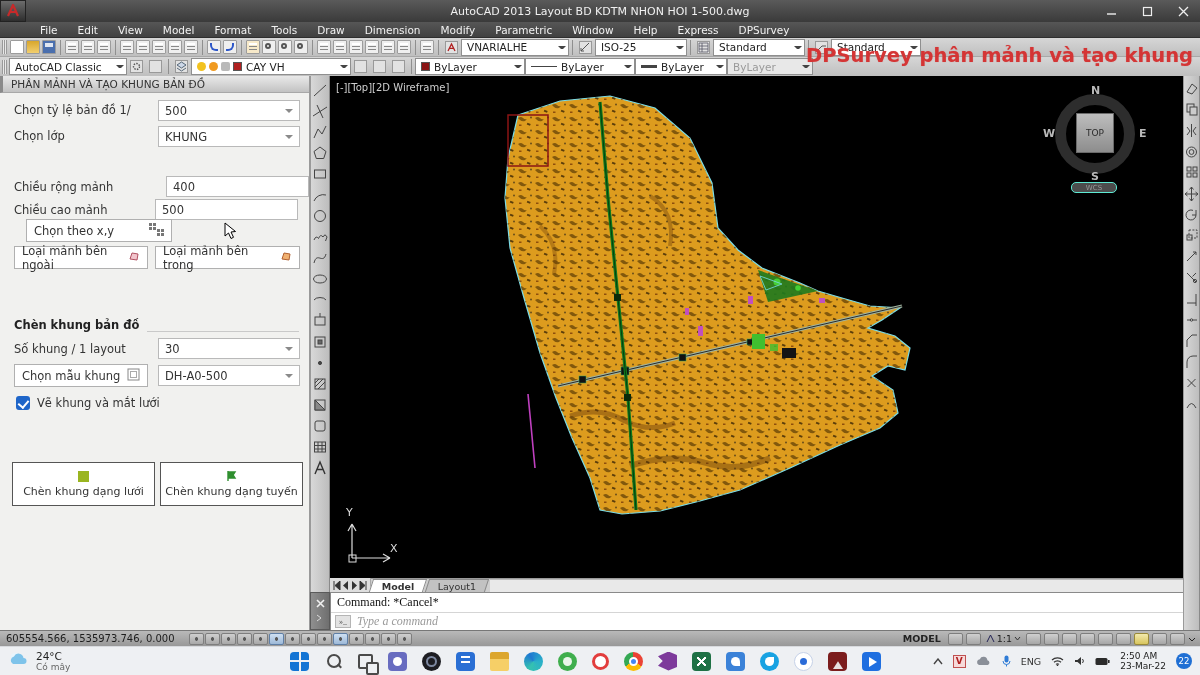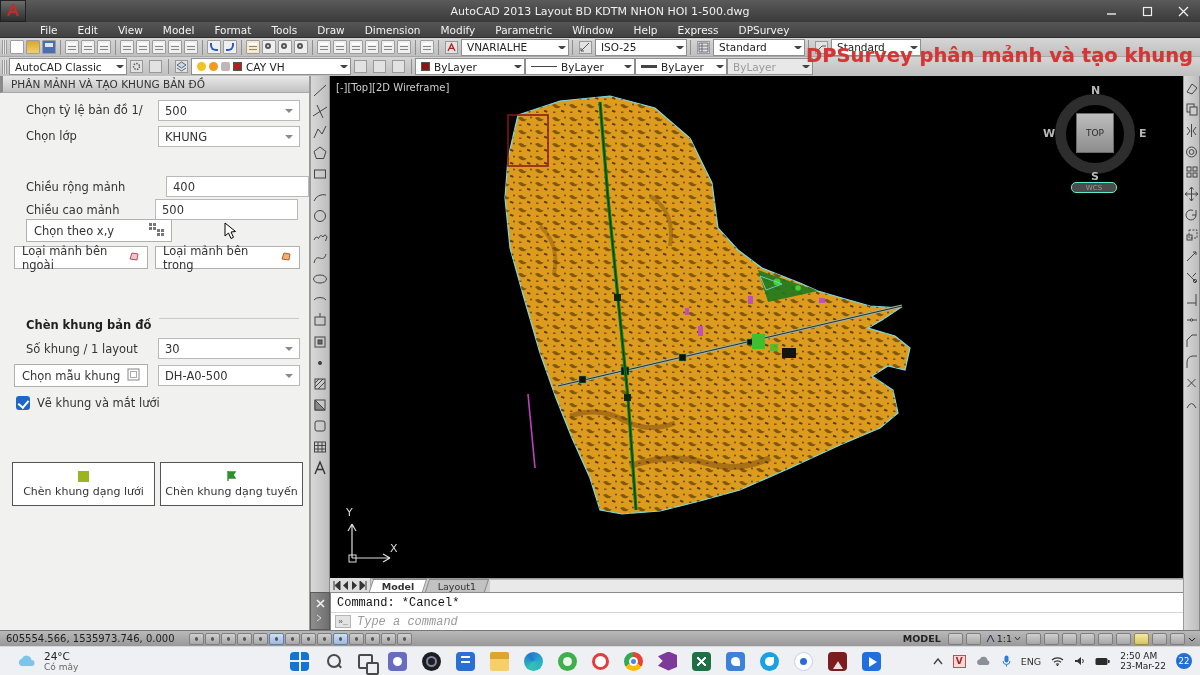--- a/index.html
+++ b/index.html
@@ -35,21 +35,21 @@
 .combo .carr{margin-left:auto;width:0;height:0;border:3.5px solid transparent;border-top-color:#444;margin-top:3px;padding-left:2px}
 .combo.grayed{color:#9a9a9a;background:#e8e8e8}
 .mini-glyph{width:13px;height:13px;margin:0 3px;flex:none;border:1px solid #999;background:#e2e2e2;position:relative}
 .chip{width:9px;height:9px;flex:none;margin-right:4px;border:1px solid #555}
 .lay-ico{width:9px;height:9px;border-radius:50%;flex:none;margin-right:3px}
 .watermark{position:absolute;left:806px;top:44px;width:392px;height:32px;color:#d43535;font-size:19.5px;font-weight:600;white-space:nowrap;text-shadow:0 0 1px rgba(212,53,53,.4);z-index:60}
 
 
 .left-panel{position:absolute;left:0;top:76px;width:310px;height:554px;background:#f1f1ef;border-right:1px solid #9a9a9a}
 .panel-header{height:17px;background:linear-gradient(#e9e9e9,#c2c2c2);border-bottom:1px solid #a8a8a8;display:flex;align-items:center;font-size:10.5px;color:#333;padding-left:8px;border-left:3px solid #8a8a8a}
-.prow{position:absolute;left:26px;display:flex;align-items:flex-start}
+.prow{position:absolute;left:14px;display:flex;align-items:flex-end}
 .plabel{font-size:11.5px;color:#333}
 .sec-title{font-size:11.5px;font-weight:bold;color:#222;white-space:nowrap}
 .sec-line{flex:1;height:1px;background:#c9c9c9;margin-left:8px}
 .fcombo,.finput{position:absolute;height:21px;background:#fff;border:1px solid #b9b9b9;font-size:11.5px;color:#333;display:flex;align-items:center;padding:0 6px}
 .fcombo .carr{margin-left:auto;width:0;height:0;border:4px solid transparent;border-top-color:#8a8a8a;margin-top:4px}
 .pbtn{position:absolute;height:23px;background:#fff;border:1px solid #b0b0b0;display:flex;align-items:center;font-size:11.5px;color:#333;padding:0 7px}
 .pbtn .ricon{margin-left:auto}
 .pbtn.focused{border:2px solid #3d8fe0}
 .bigbtn{position:absolute;width:143px;height:44px;background:#fff;border:1px solid #555;display:flex;flex-direction:column;align-items:center;justify-content:center;gap:3px;font-size:11px;color:#333}
 .checkrow{position:absolute;left:16px;display:flex;align-items:center;gap:7px}
@@ -76,40 +76,40 @@
 
 .tabs-row{position:absolute;left:330px;top:578px;width:853px;height:14px;background:#cfcfcf;display:flex;align-items:flex-end;border-top:1px solid #9a9a9a}
 .tab-nav{display:flex;align-items:center;height:14px;background:#dedede;padding:0 3px;gap:4px;border-right:1px solid #aaa}
 .tab{height:13px;padding:0 10px;font-size:9.5px;display:flex;align-items:center;transform:skewX(-18deg);border:1px solid #8a8a8a;border-bottom:none;margin-right:2px;background:#c2c2c2;color:#333}
 .tab span{transform:skewX(18deg)}
 .tab.active{background:#fff;font-weight:bold}
 .tab-track{flex:1;height:13px;background:#e9e9e9;border-top:1px solid #bbb}
 
 
 .cmd-grip{position:absolute;left:310px;top:592px;width:20px;height:38px;background:linear-gradient(90deg,#8f8f8f,#6f6f6f);border:1px solid #5a5a5a;display:flex;flex-direction:column;align-items:center;padding-top:6px;gap:6px;color:#eee}
-.cmdline{position:absolute;left:330px;top:592px;width:870px;height:52px;background:#fff;border:1px solid #8a8a8a;font-family:Liberation Mono, monospace}
+.cmdline{position:absolute;left:330px;top:592px;width:870px;height:52px;background:#fff;border:1px solid #8a8a8a;font-family:Liberation Serif, serif}
 .cmd-hist{height:19px;display:flex;align-items:center;padding-left:6px;font-size:12px;color:#111}
 .cmd-prompt{height:18px;border-top:1px solid #d5d5d5;display:flex;align-items:center;padding-left:4px;font-size:12px;color:#9a9a9a;font-style:italic;gap:6px}
 .prompt-badge{width:16px;height:13px;background:#e3e3e3;border:1px solid #b5b5b5;font-style:normal;font-size:8px;color:#555;display:flex;align-items:center;justify-content:center}
 
 
 .acad-status{position:absolute;left:0;top:630px;width:1200px;height:16px;background:linear-gradient(#b9b9b9,#989898);border-top:1px solid #777;display:flex;align-items:center;font-size:10px;color:#1d1d1d}
 .coords{padding:0 6px;font-size:10px;letter-spacing:0;white-space:nowrap}
 .st-toggle{width:15px;height:12px;margin:0 .5px;background:linear-gradient(#cfcfcf,#a8a8a8);border:1px solid #7e7e7e;border-radius:2px;position:relative}
 .st-toggle::after{content:"";position:absolute;inset:2px;background:radial-gradient(circle at 50% 50%,#5a5a5a 0 1.5px,transparent 2px)}
 .st-toggle.on{background:linear-gradient(#cfe0f2,#9db9d8);border-color:#5f7fa6}
 .status-right{margin-left:auto;display:flex;align-items:center;gap:3px;padding-right:4px}
 .sr-box{width:15px;height:12px;background:linear-gradient(#cfcfcf,#a6a6a6);border:1px solid #7e7e7e;border-radius:2px}
 .sr-box.lit{background:linear-gradient(#f2e9ad,#d8c55e);border-color:#9a8a3a}
 .model-label{font-size:9.5px;font-weight:bold;color:#222;padding:0 4px}
 .scale-label{font-size:9.5px;padding:0 2px;display:flex;align-items:center;gap:2px}
 
 
 .taskbar{position:absolute;left:0;top:646px;width:1200px;height:29px;background:#eef0f3;border-top:1px solid #d8dade;display:flex;align-items:center}
-.weather{display:flex;align-items:center;gap:6px;padding-left:16px;width:130px}
+.weather{display:flex;gap:6px;padding-left:8px;width:130px}
 .weather-temp{font-size:10.5px;color:#222;line-height:11px}
 .weather-desc{font-size:9px;color:#666;line-height:10px}
 .tk-icons{display:flex;align-items:center;gap:15px;margin-left:160px}
 .tk-icon{width:19px;height:19px;border-radius:4px;position:relative;flex:none}
 .tk-start{background:#1374d4;background-image:linear-gradient(#eef0f3,#eef0f3),linear-gradient(#eef0f3,#eef0f3);background-size:2px 100%,100% 2px;background-position:center;background-repeat:no-repeat}
 .tk-search{background:none}.tk-search::after{content:"";position:absolute;left:3px;top:2px;width:10px;height:10px;border:2px solid #4a4a4a;border-radius:50%}
 .tk-search::before{content:"";position:absolute;left:13px;top:13px;width:5px;height:2px;background:#4a4a4a;transform:rotate(45deg)}
 .tk-taskview{background:none;border:2px solid #4a4a4a;border-radius:2px;width:15px;height:15px}
 .tk-taskview::after{content:"";position:absolute;left:6px;top:6px;width:9px;height:9px;background:#eef0f3;border:2px solid #4a4a4a;border-radius:2px}
 .tk-teams{background:#686cc0}.tk-teams::after{content:"";position:absolute;inset:5px;background:#fff;border-radius:50%}

